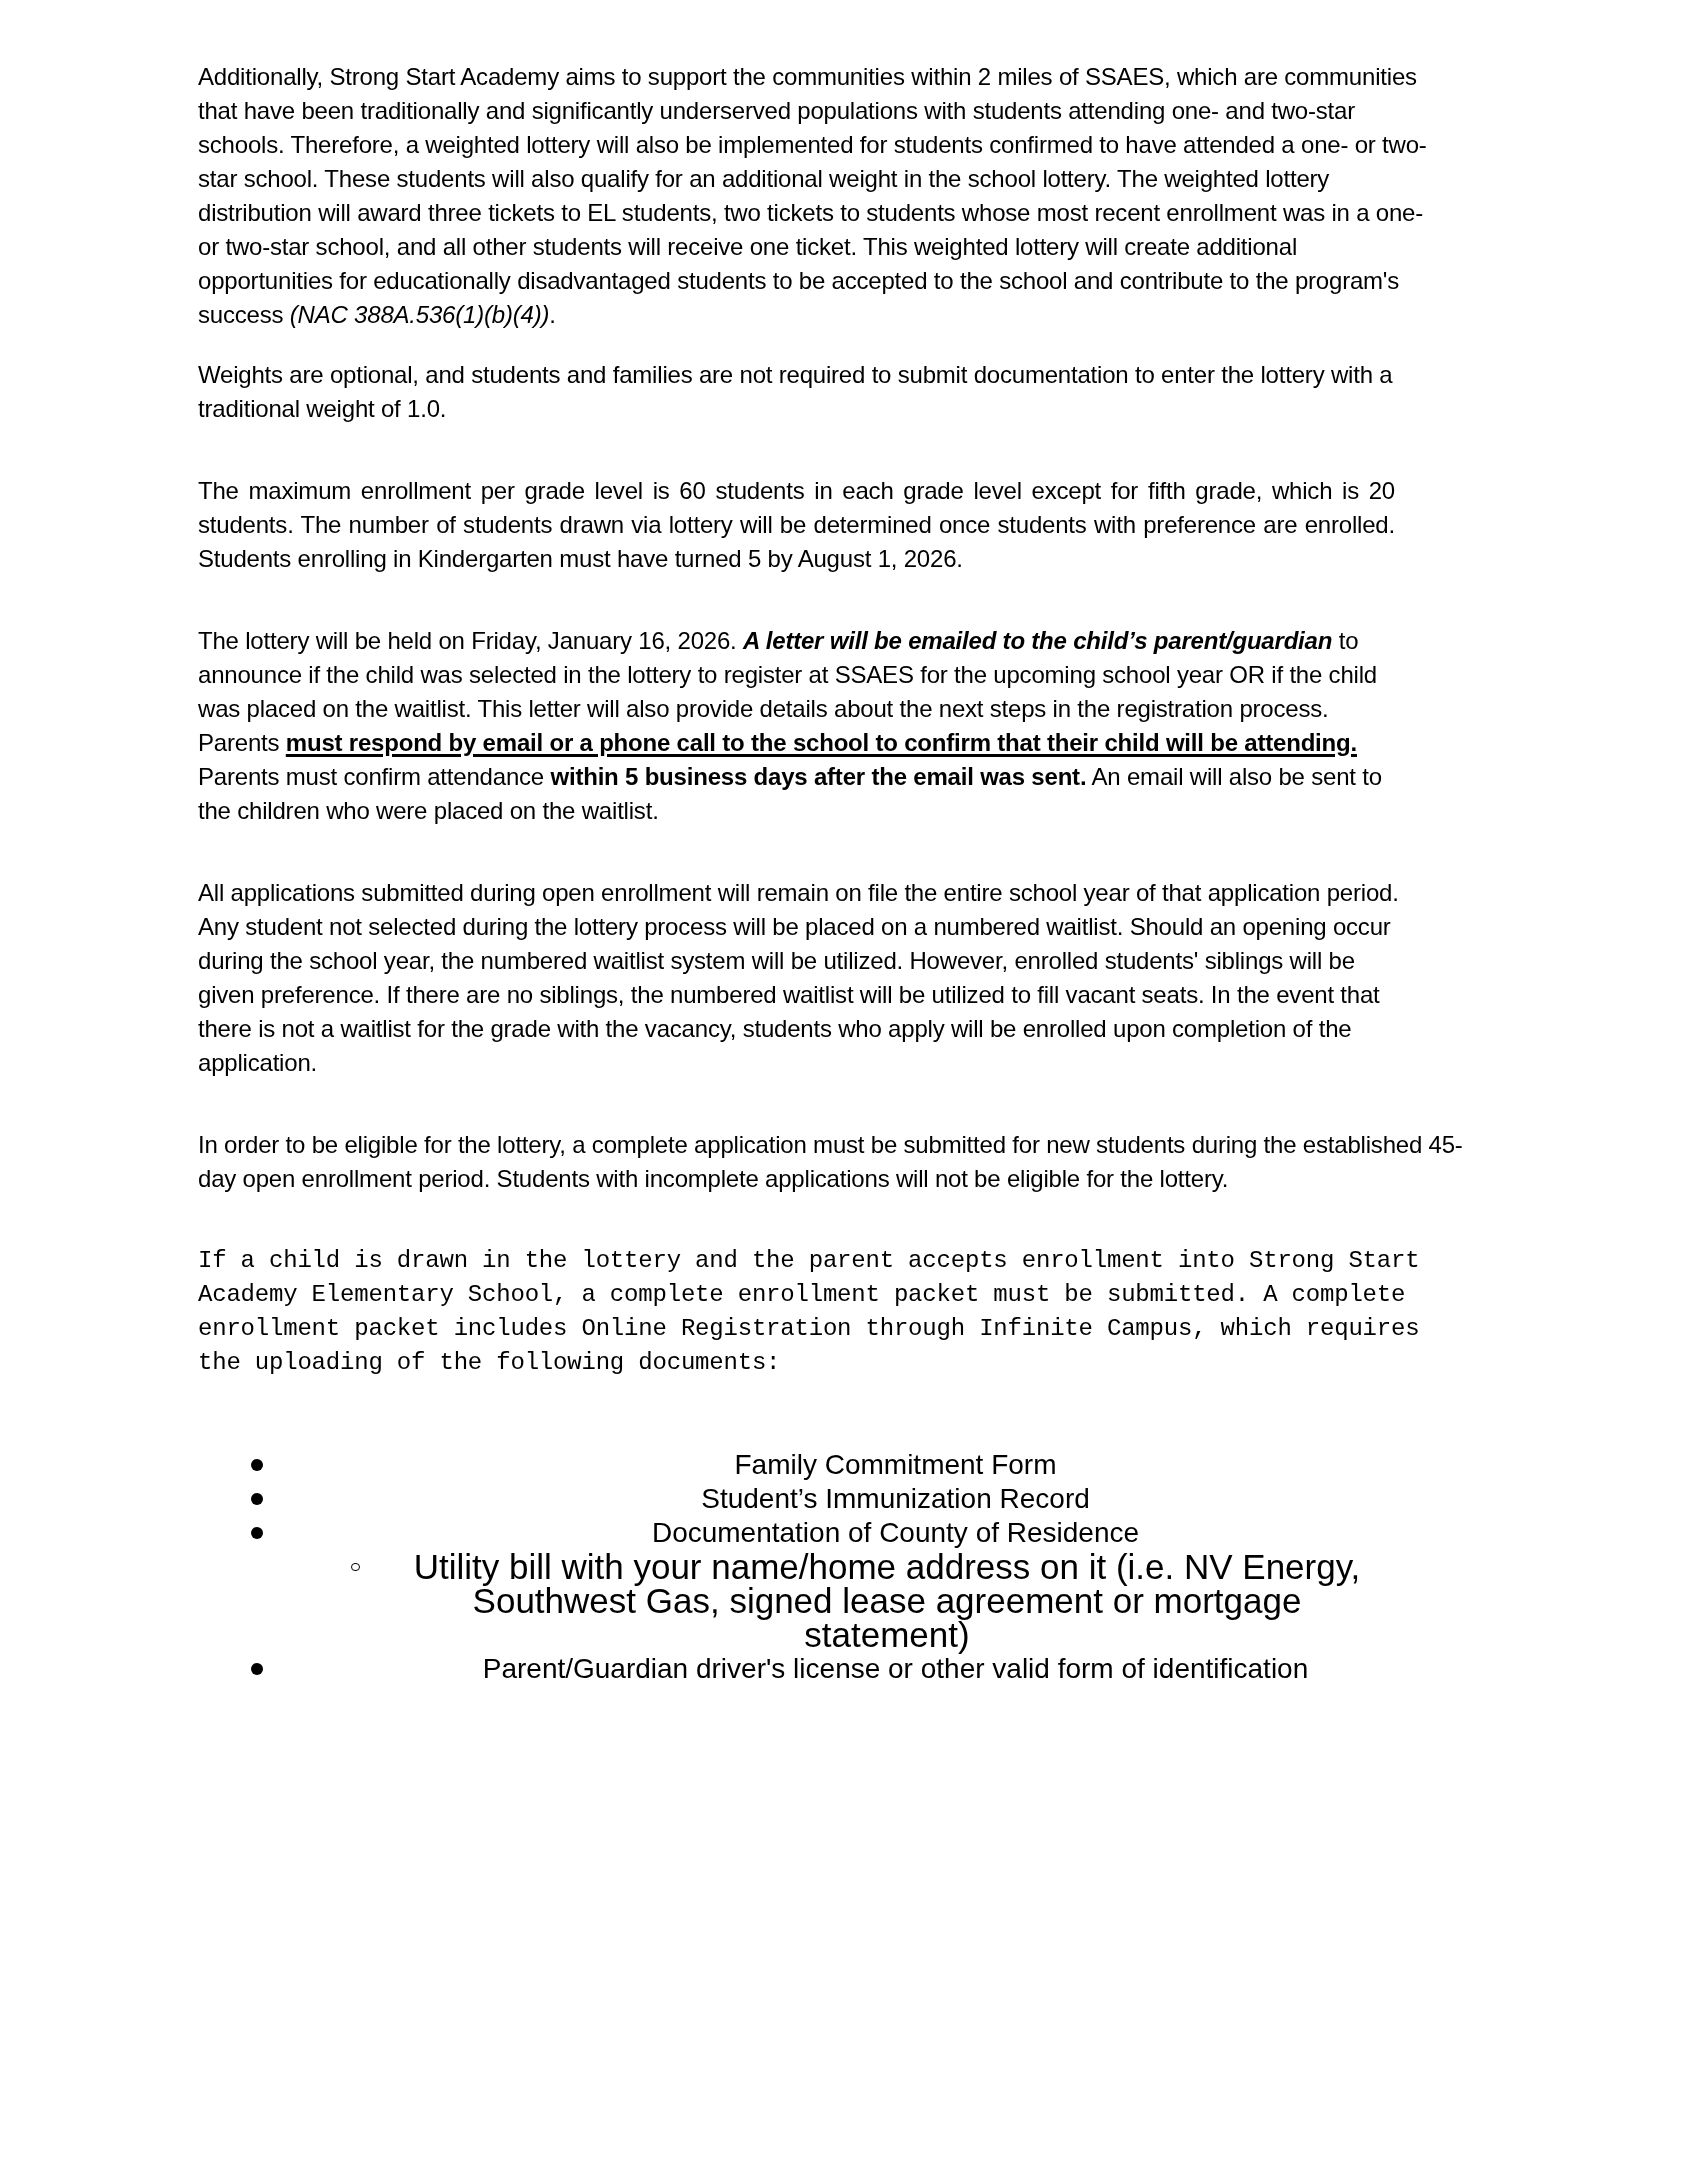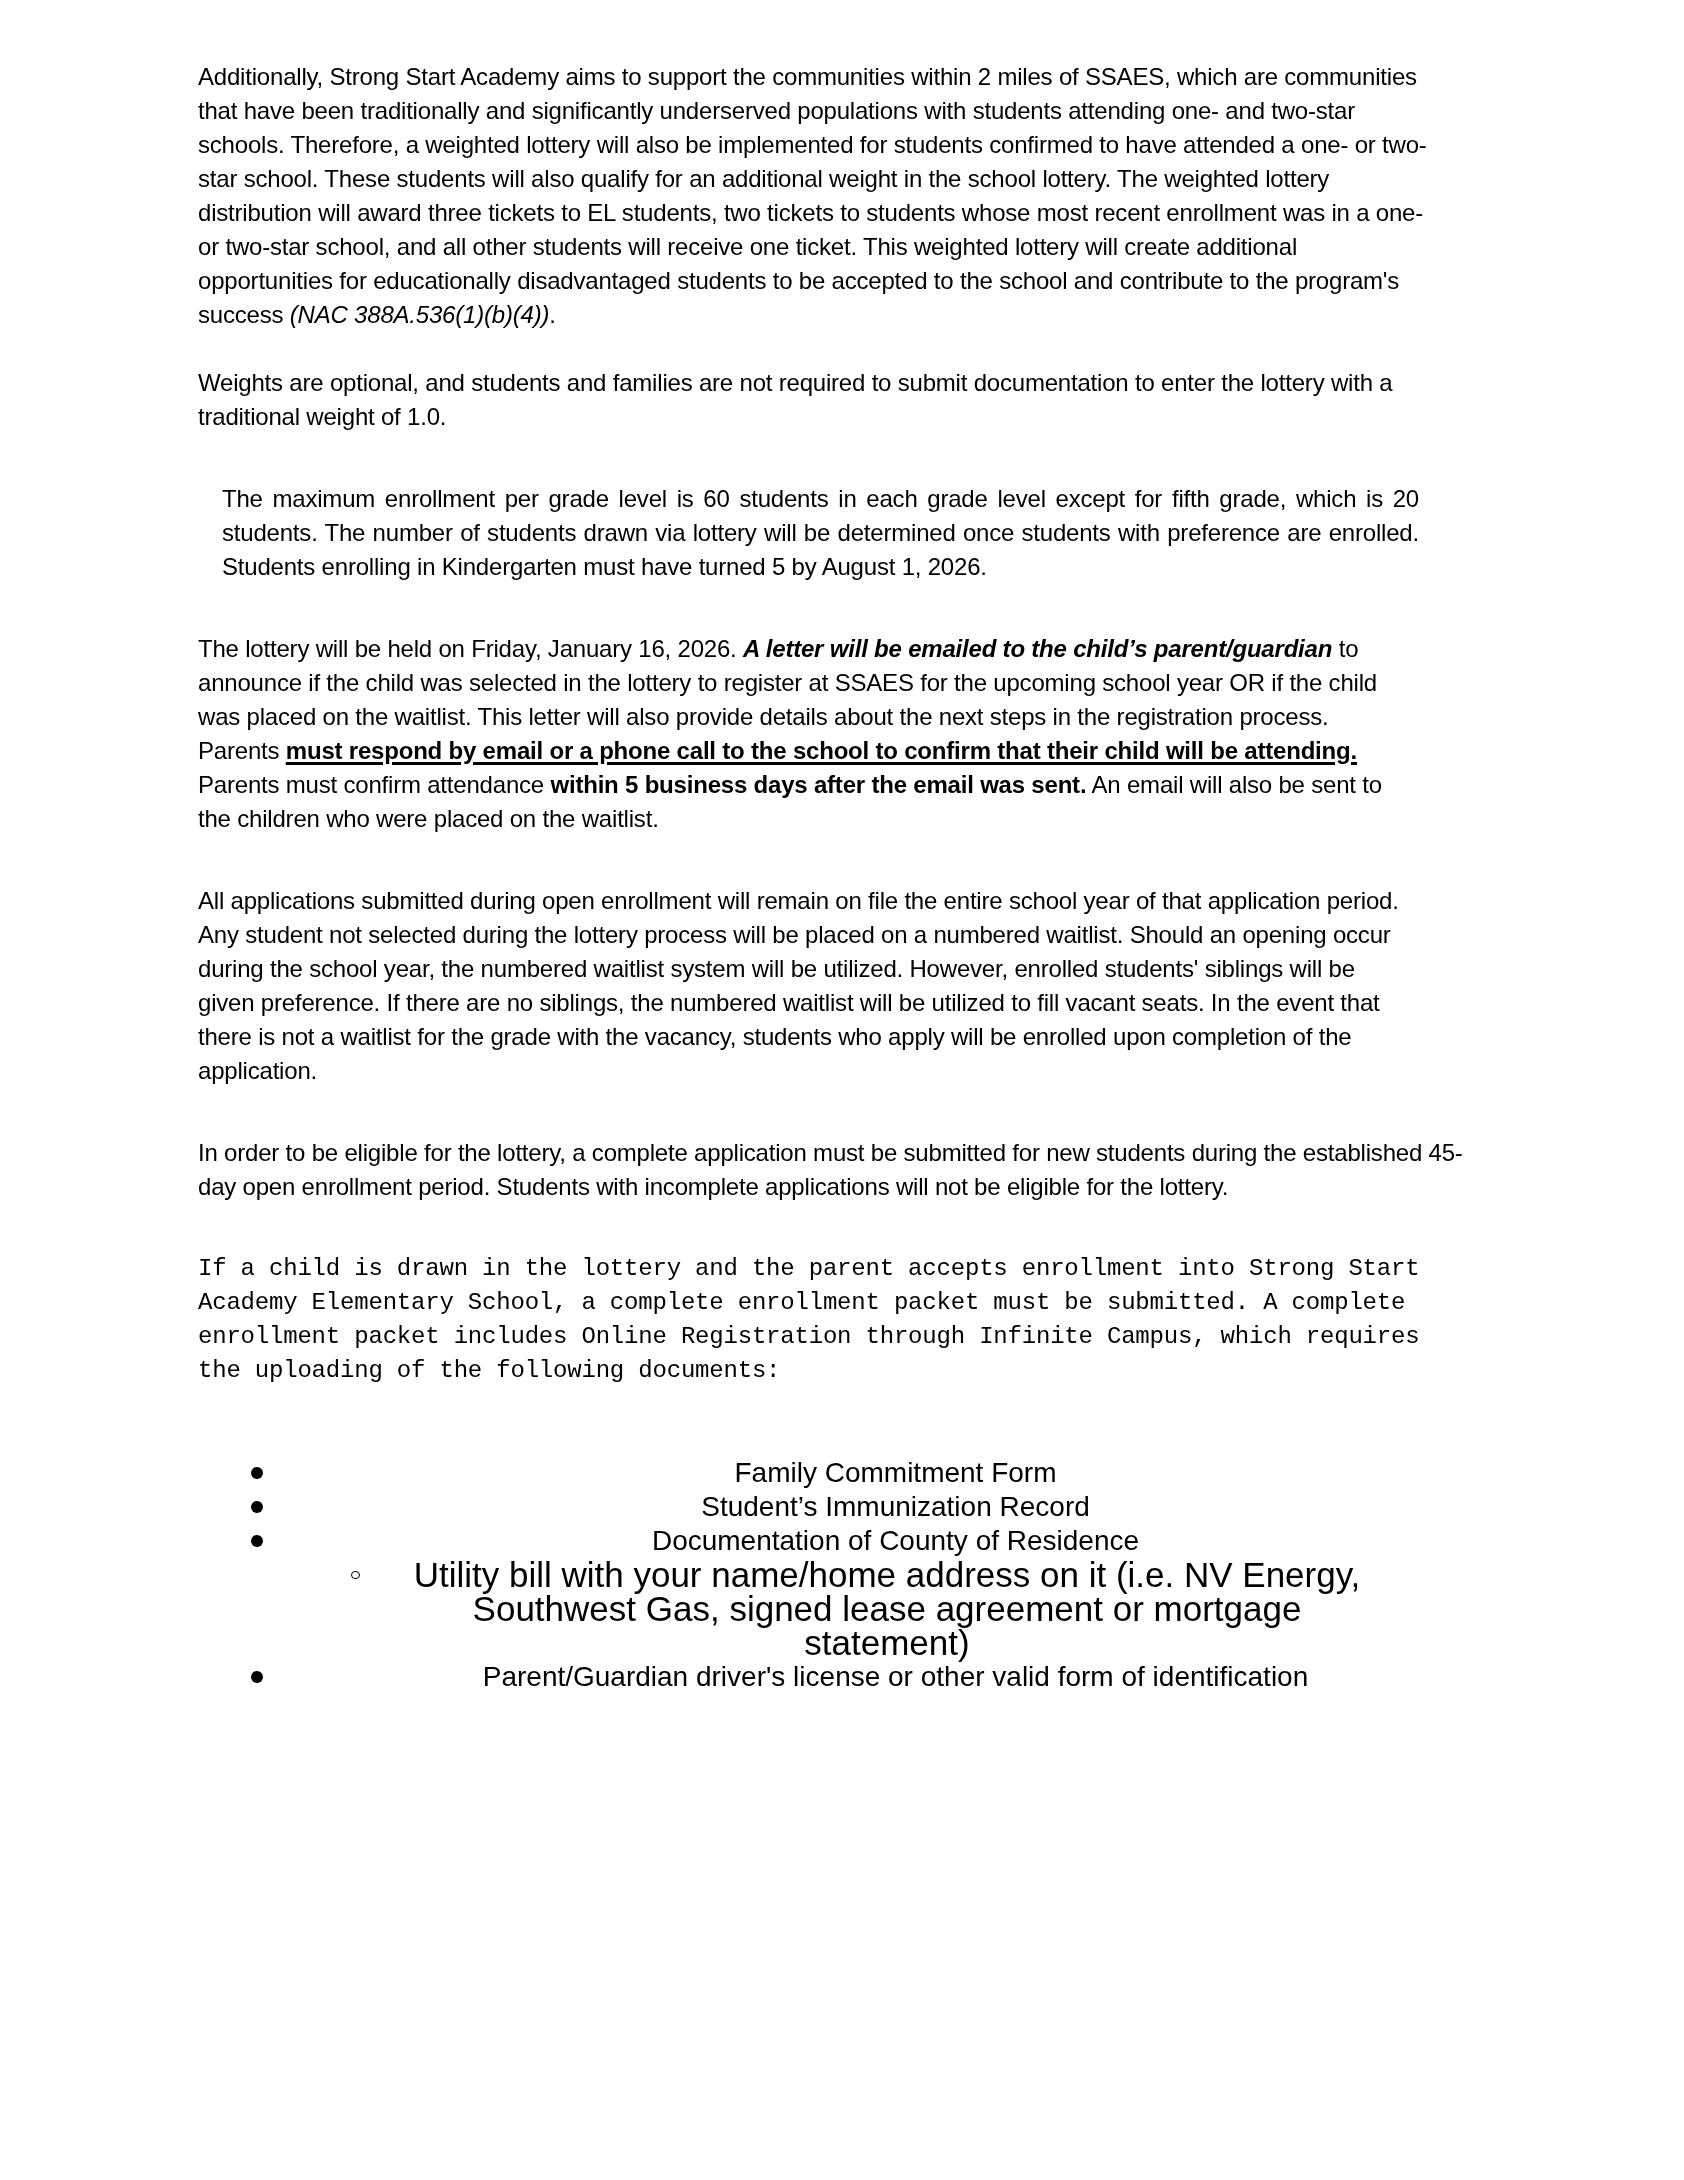--- a/index.html
+++ b/index.html
@@ -5,22 +5,22 @@
   html, body { margin: 0; padding: 0; background: #ffffff; }
   body {
     width: 1685px; height: 2181px; position: relative; overflow: hidden;
     font-family: "Liberation Sans", sans-serif; color: #000;
   }
   .page { position: absolute; left: 198px; top: 60px; width: 1295px; }
   p {
     margin: 0; font-size: 24px; line-height: 34px;
     letter-spacing: -0.2px;
   }
-  p.justify { text-align: justify; width: 1197px; margin-left: 24px; }
-  .gap1 { margin-top: 34px; }
+  p.justify { text-align: justify; width: 1197px; }
+  .gap1 { margin-top: 26px; }
   .gap2 { margin-top: 48px; }
   i { font-style: italic; }
   .bi { font-weight: bold; font-style: italic; }
   .bu { font-weight: bold; text-decoration: underline; text-decoration-thickness: 2.6px; text-underline-offset: 2.6px; }
   .b { font-weight: bold; }
   ul { list-style: none; margin: 0; padding: 0; }
   ul.docs { margin-top: 68px; text-align: center; }
   ul.docs > li { position: relative; padding-left: 100px; font-size: 28px; line-height: 34px; }
   ul.docs > li > .bullet {
     position: absolute; left: 53px; top: 11px; width: 12px; height: 12px;

